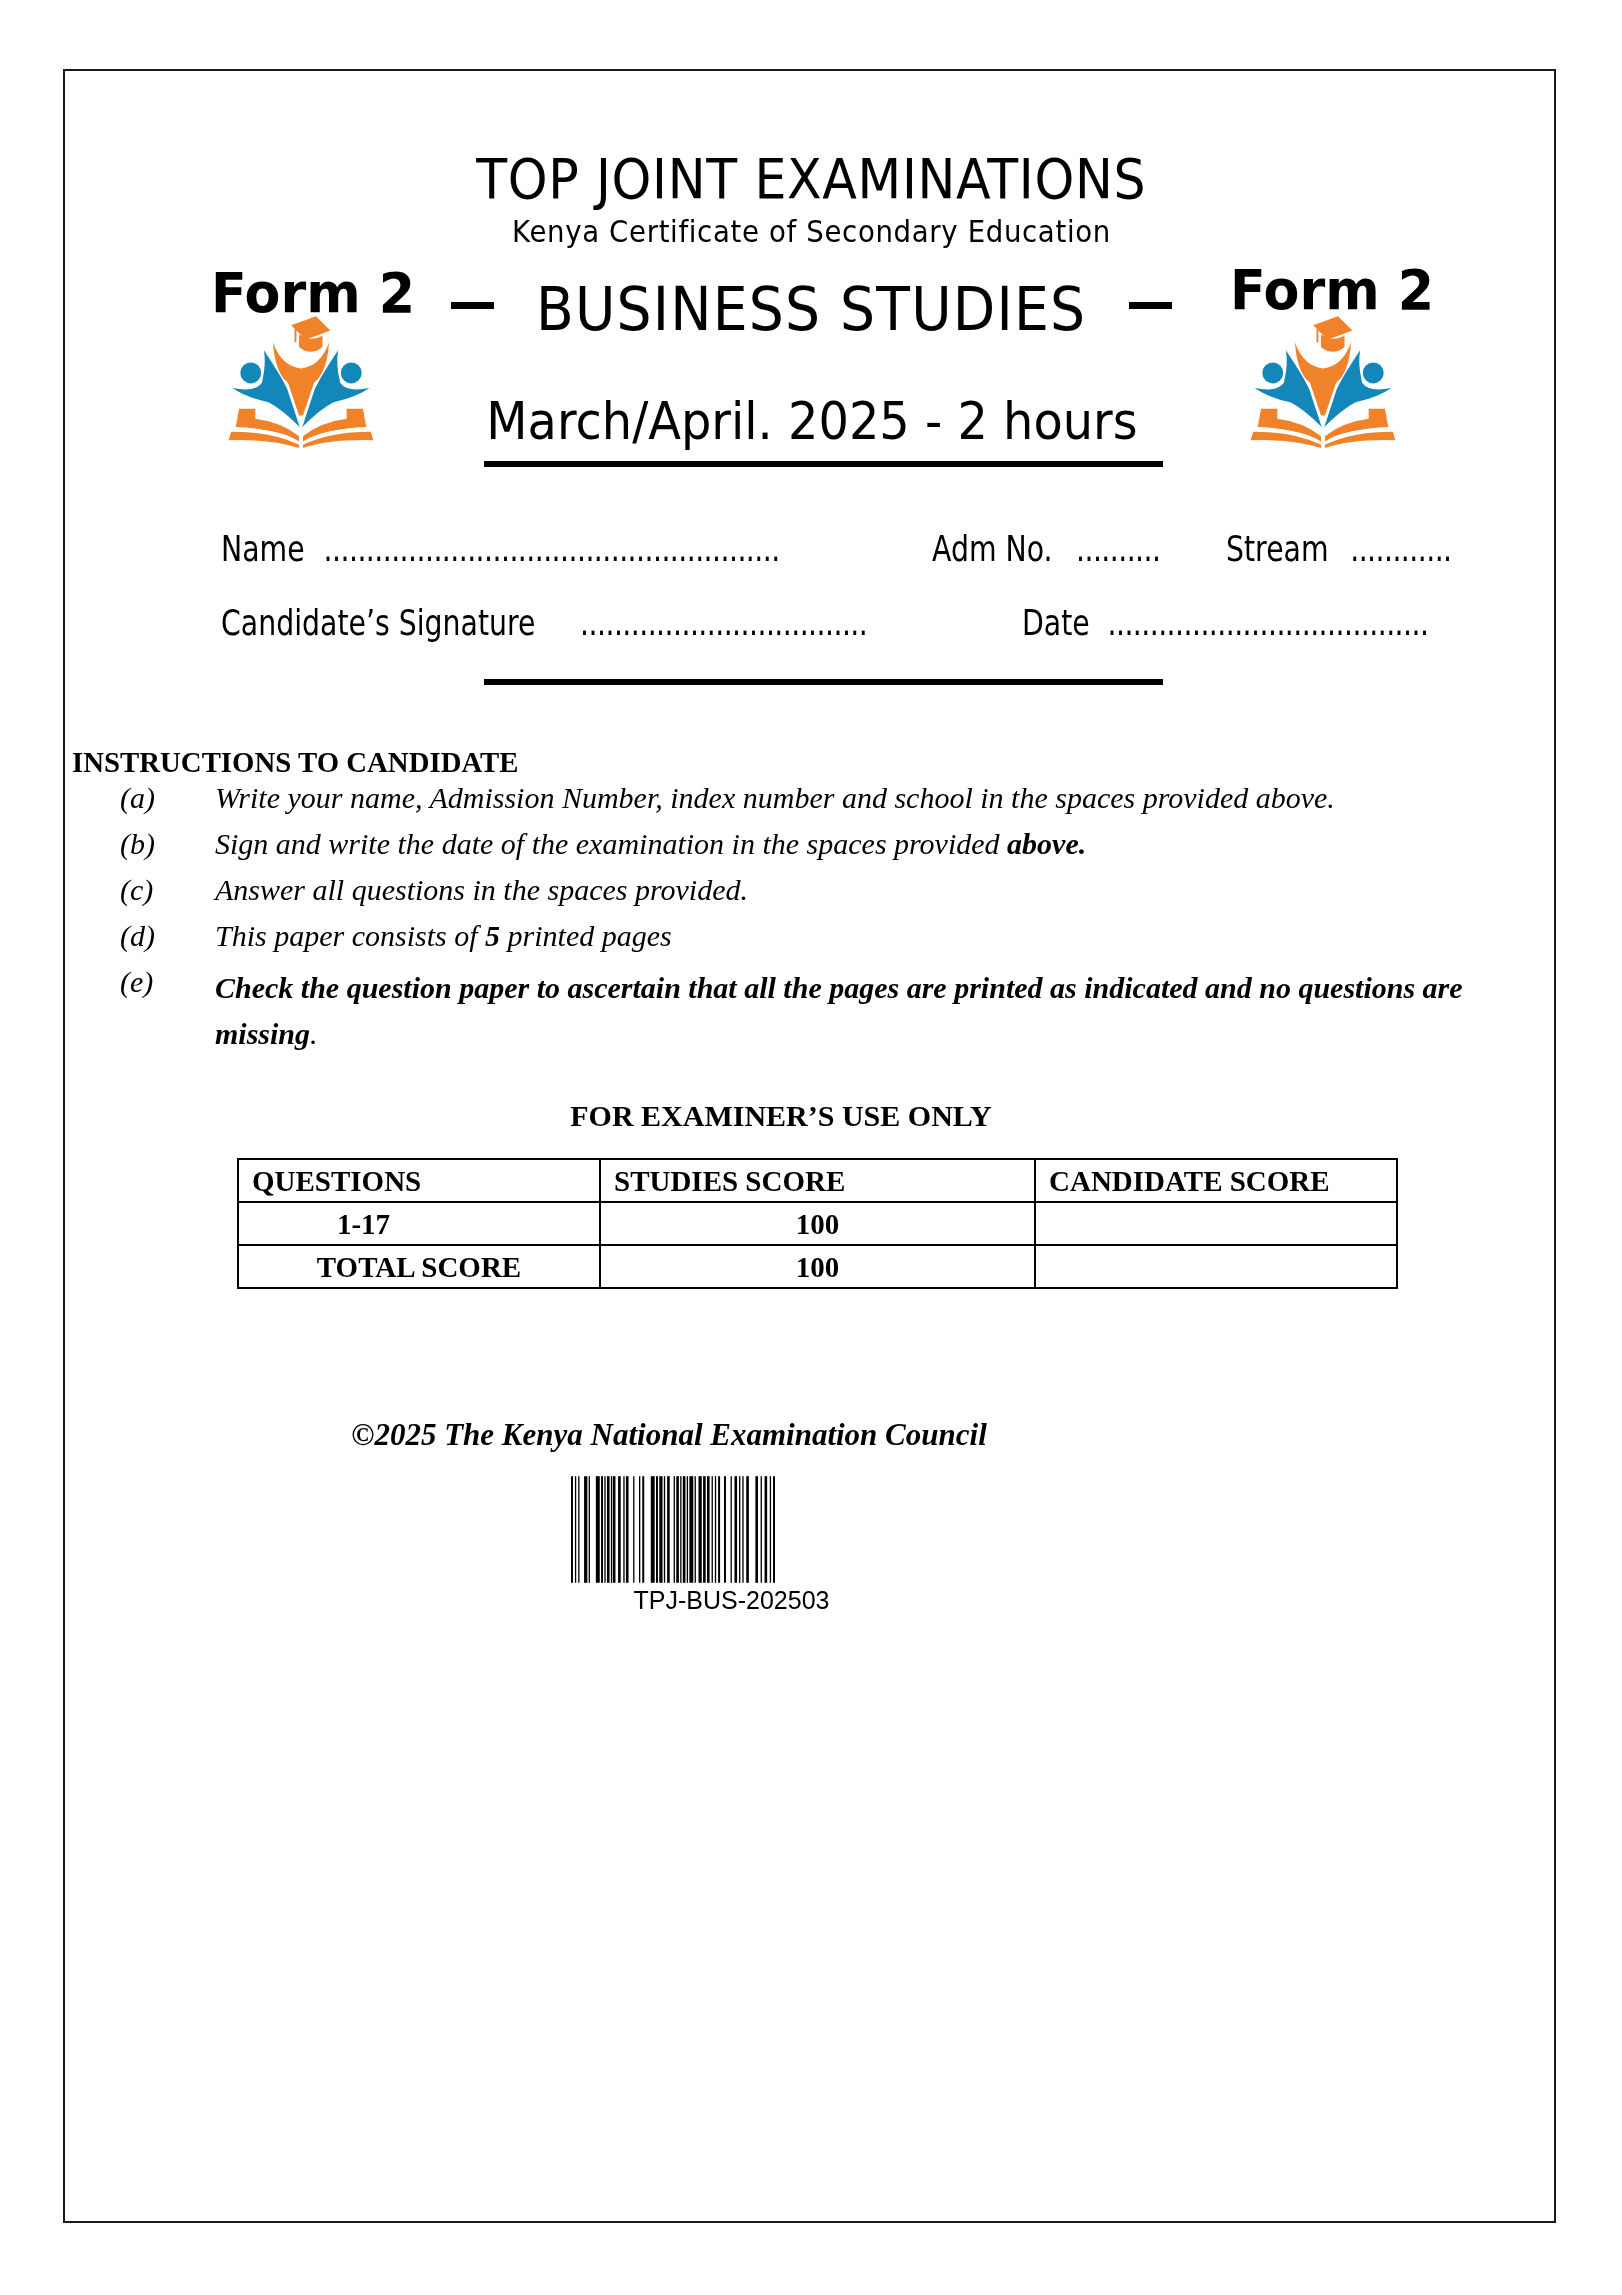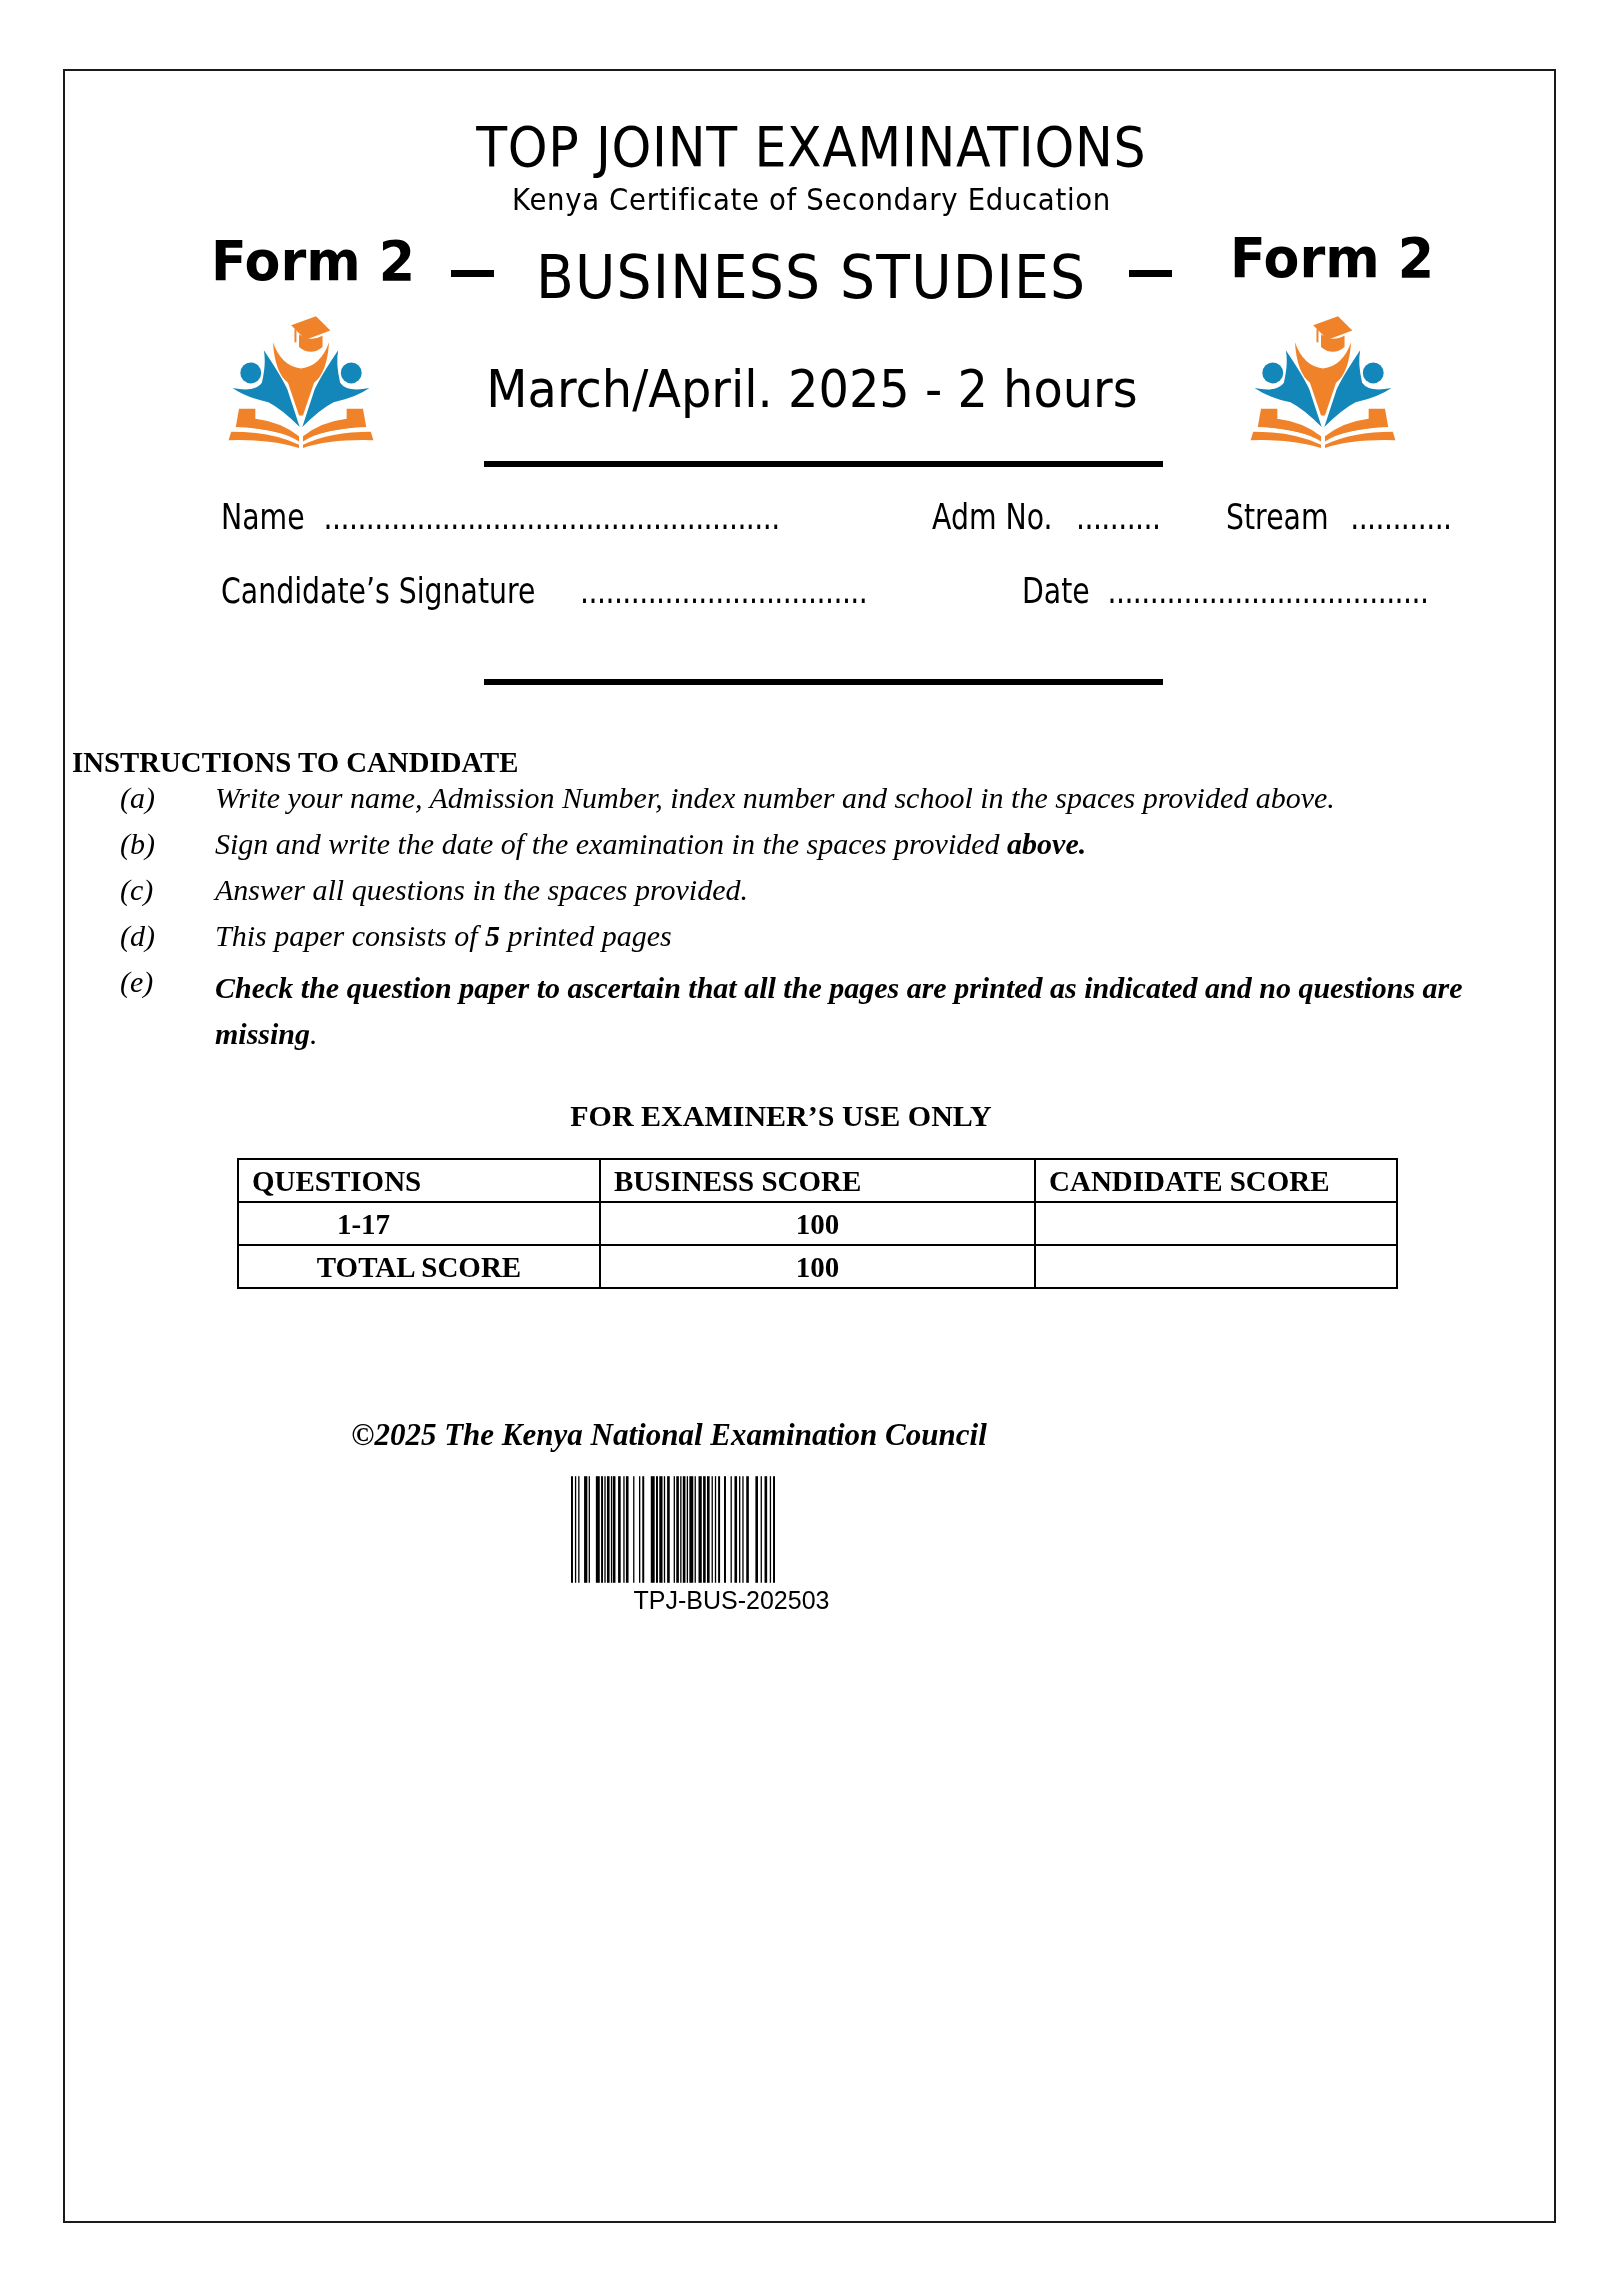--- a/index.html
+++ b/index.html
@@ -1,19 +1,19 @@
 <!DOCTYPE html>
 <html style="font-size:10.5px"><head>
 <meta charset="utf-8">
 <style>
   html, body { margin:0; padding:0; background:#ffffff; }
   body { width:1623px; height:2295px; position:relative; overflow:hidden; color:#000; }
   .page-border { position:absolute; left:63px; top:69px; width:1493px; height:2154px; border:2.6px solid #1a1a1a; box-sizing:border-box; }
   .abs { position:absolute; white-space:nowrap; }
-  .sans { font-family:"DejaVu Sans", "Liberation Sans", sans-serif; }
+  .sans { font-family:"DejaVu Sans", "Liberation Sans", sans-serif;margin-top:32px; }
   .serif { font-family:"Liberation Serif", "DejaVu Serif", serif; }
 
   
   .title-main { left:0; width:1623px; top:115px; text-align:center; font-size:55px; letter-spacing:0.7px; }
   .title-main span { display:inline-block; transform:scaleX(0.92); font-weight:500; }
   .subtitle { left:0; width:1623px; top:182px; text-align:center; font-size:30px; }
   .subtitle span { display:inline-block; transform:scaleX(0.92); letter-spacing:0.7px;}
   .form-left { left:211px; top:229px; font-size:55px; font-weight:bold; }
   .form-right { left:1230px; top:226px; font-size:55px; font-weight:bold; }
   .form-left span, .form-right span { display:inline-block; transform:scaleX(0.95); transform-origin:left top; }
@@ -152,21 +152,21 @@
   <span class="instr-label">(e)</span>
   <span class="instr-text wrap"><b>Check the question paper to ascertain that all the pages are printed as indicated and no questions are missing</b><span>.</span></span>
 </div>
 
 <div class="abs examiner-title serif">FOR EXAMINER’S USE ONLY</div>
 
 <table class="score">
   <tbody>
       <tr>
     <th style="width:334px;">QUESTIONS</th>
-    <th style="width:407px;">BUSINESS SCORE</th>
+    <th style="width:407px;">STUDIES SCORE</th>
     <th>CANDIDATE SCORE</th>
   </tr>
   <tr>
     <td style="padding-right:124px;">1-17</td>
     <td>100</td>
     <td></td>
   </tr>
   <tr>
     <td>TOTAL SCORE</td>
     <td>100</td>

